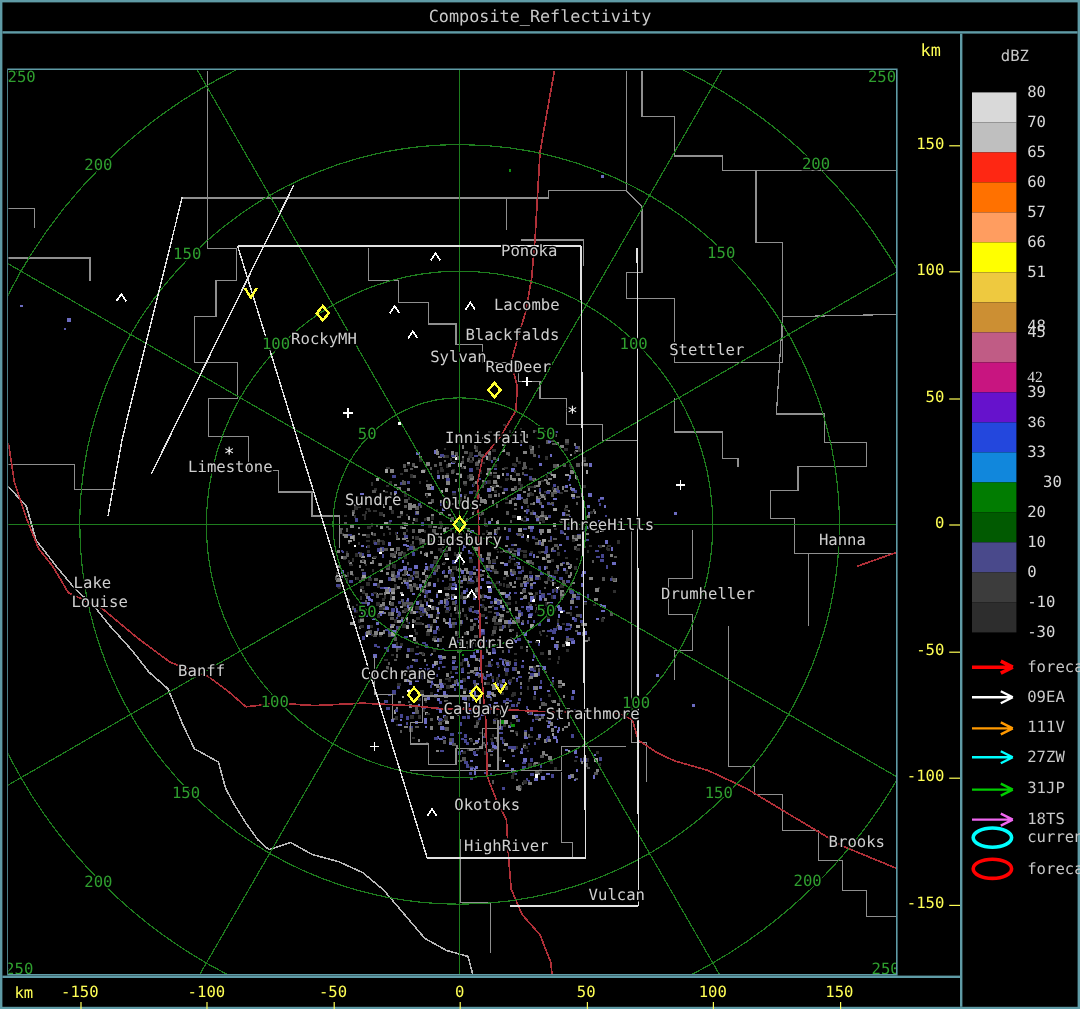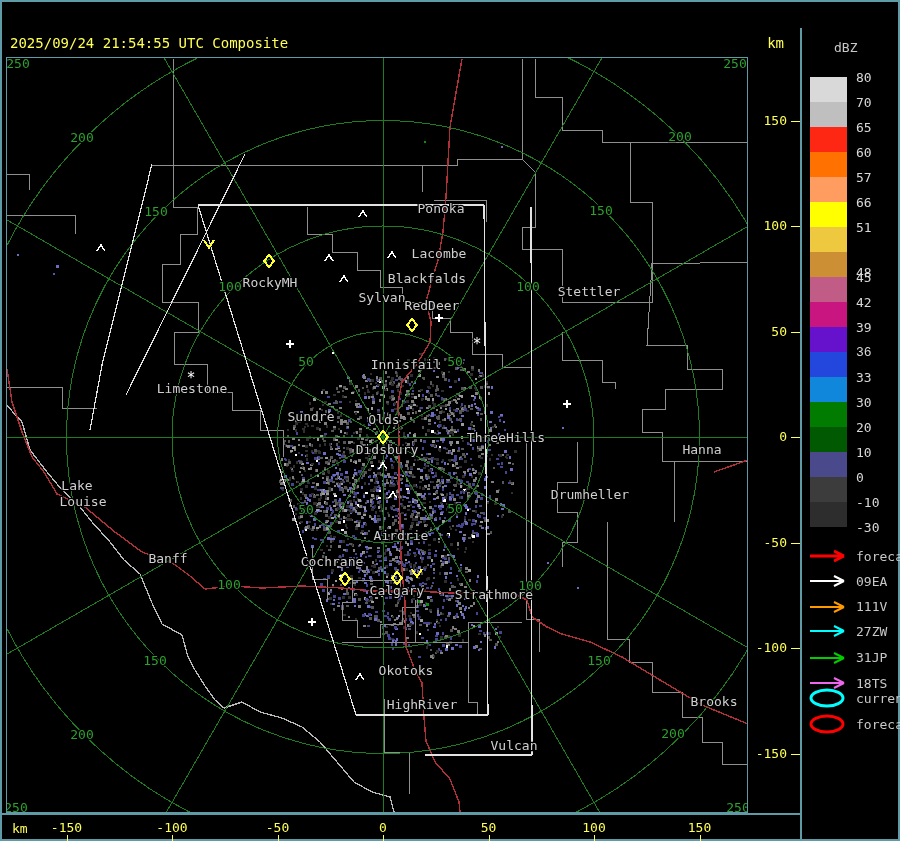--- a/index.html
+++ b/index.html
@@ -25,24 +25,26 @@
   .cbtitle{position:absolute;left:32px;top:12px;color:#c8c8c8;font-size:13px;}
   .cbblock{position:absolute;left:8px;width:37px;height:25px;}
   .cblab{position:absolute;left:54px;width:42px;color:#d8d8d8;font-size:13px;}
   .legrow{position:absolute;left:6px;height:20px;display:flex;align-items:center;}
   .legrow .txt{color:#c8c8c8;font-size:13px;margin-left:4px;}
 </style>
 </head>
 <body>
 
 <div class="window">
+  <div class="titlebar">
+    <span>Composite_Reflectivity</span>
+  </div>
 
   <div class="leftpane">
     <div class="header">
-      <span class="ts">2025/09/24 21:54:55 UTC Composite</span>
       <span class="unit">km</span>
     </div>
 
     <div class="mapwrap">
       <svg id="mapsvg" class="map" width="742" height="756" viewBox="4 55 742 756" shape-rendering="crispEdges">
           <defs>
             <clipPath id="mclip">
               <rect x="5" y="56" width="740" height="754"></rect>
             </clipPath>
           </defs>
@@ -2702,29 +2704,29 @@
         <div class="cblab" style="top: 142px;">57</div>
         <div class="cbblock" style="top: 174px; background: rgb(255, 255, 0);"></div>
         <div class="cblab" style="top: 167px;">66</div>
         <div class="cbblock" style="top: 199px; background: rgb(238, 201, 63);"></div>
         <div class="cblab" style="top: 192px;">51</div>
         <div class="cbblock" style="top: 224px; background: rgb(204, 143, 51);"></div>
         <div class="cblab" style="top: 217px; margin-top: 20px;">48</div>
         <div class="cbblock" style="top: 249px; background: rgb(192, 92, 133);"></div>
         <div class="cblab" style="top: 242px;">45</div>
         <div class="cbblock" style="top: 274px; background: rgb(200, 21, 128);"></div>
-        <div class="cblab" style="top: 267px;">42</div>
+        <div class="cblab" style="top: 278px; font-family: Liberation Serif, serif;">42</div>
         <div class="cbblock" style="top: 299px; background: rgb(102, 18, 204);"></div>
         <div class="cblab" style="top: 292px;">39</div>
         <div class="cbblock" style="top: 324px; background: rgb(35, 71, 221);"></div>
         <div class="cblab" style="top: 317px; font-family: Liberation Mono, monospace;">36</div>
         <div class="cbblock" style="top: 349px; background: rgb(17, 135, 220);"></div>
         <div class="cblab" style="top: 342px;">33</div>
         <div class="cbblock" style="top: 374px; background: rgb(1, 124, 1);"></div>
-        <div class="cblab" style="top: 367px;">30</div>
+        <div class="cblab" style="top: 367px; text-align: center;">30</div>
         <div class="cbblock" style="top: 399px; background: rgb(1, 90, 1);"></div>
         <div class="cblab" style="top: 392px;">20</div>
         <div class="cbblock" style="top: 424px; background: rgb(73, 73, 139);"></div>
         <div class="cblab" style="top: 417px;">10</div>
         <div class="cbblock" style="top: 449px; background: rgb(60, 60, 60);"></div>
         <div class="cblab" style="top: 442px;">0</div>
         <div class="cbblock" style="top: 474px; background: rgb(45, 45, 45);"></div>
         <div class="cblab" style="top: 467px;">-10</div>
         <div class="cblab" style="top: 492px;">-30</div>
       </div>

